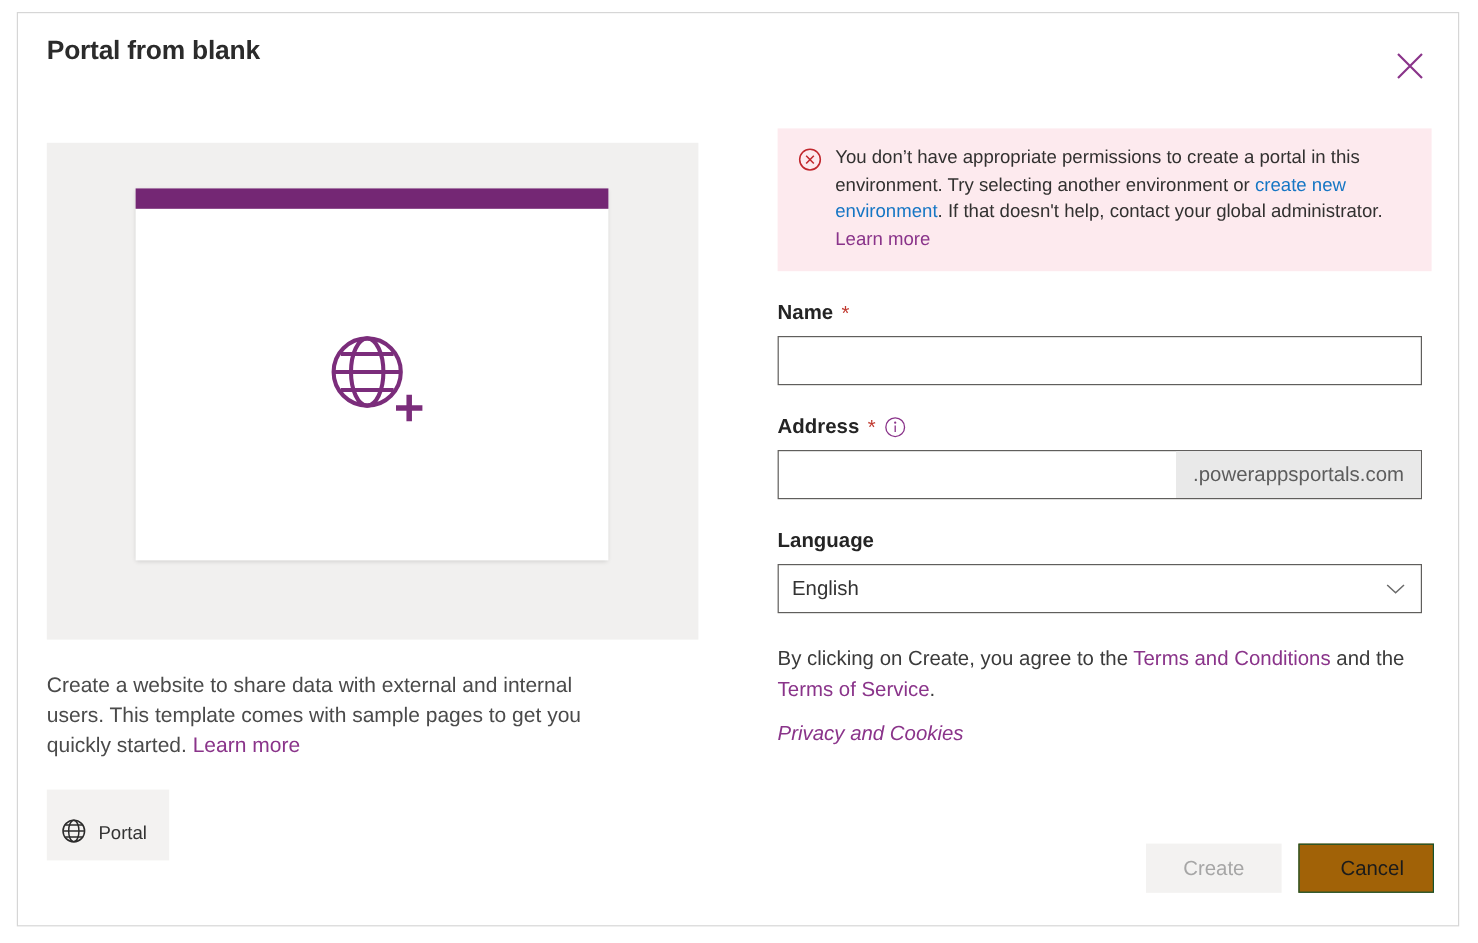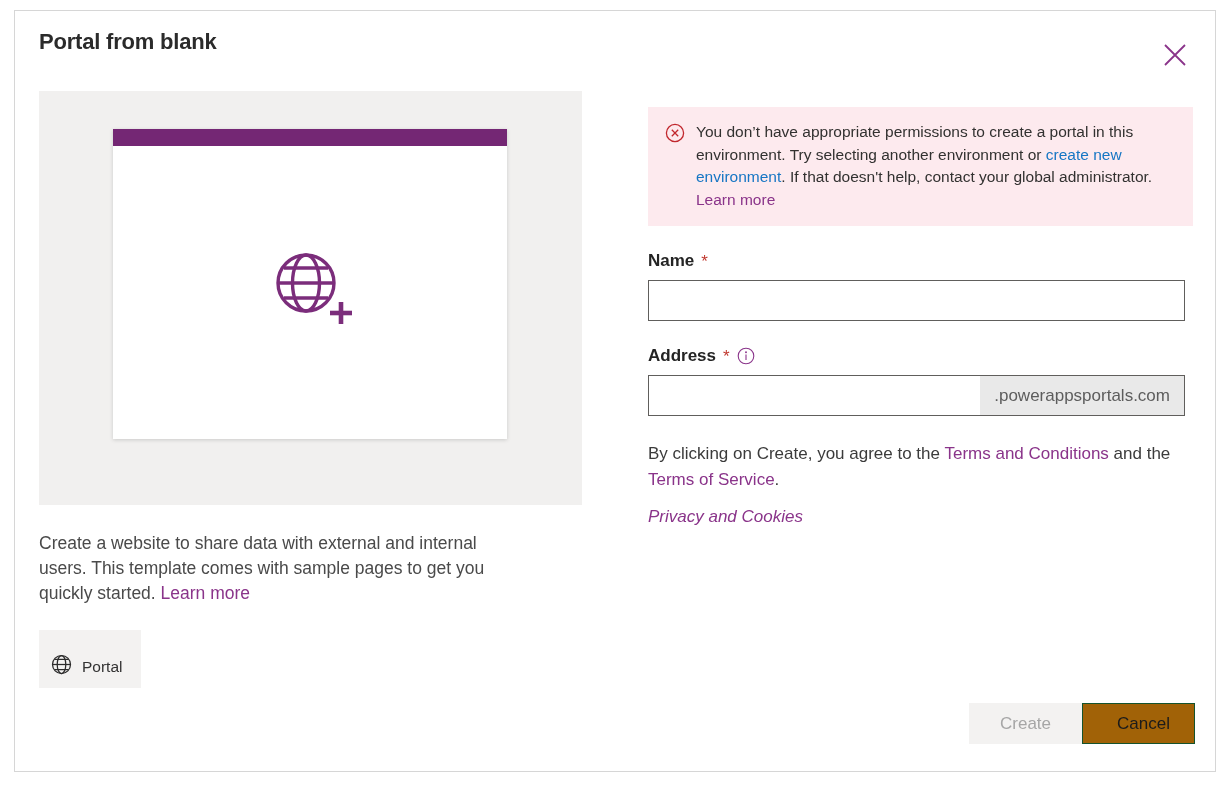--- a/index.html
+++ b/index.html
@@ -48,21 +48,21 @@
     display: flex;
     align-items: center;
     justify-content: center;
   }
   .close-button svg { display: block; }
 
   
   .left-col {
     position: absolute;
     left: 24px;
-    top: 80px;
+    top: 108px;
     width: 513px;
   }
 
   .preview-panel {
     position: relative;
     width: 543px;
     height: 414px;
     background: #f1f0ef;
     box-sizing: border-box;
   }
@@ -255,20 +255,21 @@
     color: #8a348a;
     font-style: italic;
   }
 
   
   .footer {
     position: absolute;
     right: 20px;
     bottom: 27px;
     display: flex;
+    gap: 14px;
   }
   .btn {
     height: 41px;
     min-width: 113px;
     font-family: "Liberation Sans", sans-serif;
     font-size: 17px;
     box-sizing: border-box;
     cursor: pointer;
   }
   .btn-primary-disabled {
@@ -377,20 +378,33 @@
             <line x1="9" y1="7.6" x2="9" y2="13" stroke="#8a348a" stroke-width="1.1"></line>
           </svg>
         </span>
       </div>
       <div class="address-row">
         <input type="text" value="" placeholder="" style="">
         <span class="address-suffix">.powerappsportals.com</span>
       </div>
     </div>
 
+    <div class="field-block">
+      <div class="field-label">
+        <span>Language</span>
+      </div>
+      <div class="select-wrap">
+        <span class="select-value">English</span>
+        <span class="select-chevron">
+          <svg width="16" height="10" viewBox="0 0 16 10">
+            <path d="M1 1.5 L8 8 L15 1.5" stroke="#6b6b6b" stroke-width="1.3" fill="none"></path>
+          </svg>
+        </span>
+      </div>
+    </div>
 
     <div class="legal-text">
       <span>By clicking on Create, you agree to the </span><a class="link-purple">Terms and Conditions</a><span> and the </span><a class="link-purple">Terms of Service</a><span>.</span>
     </div>
 
     <div class="privacy-line">
       <a class="link-purple">Privacy and Cookies</a>
     </div>
   </div>
 

